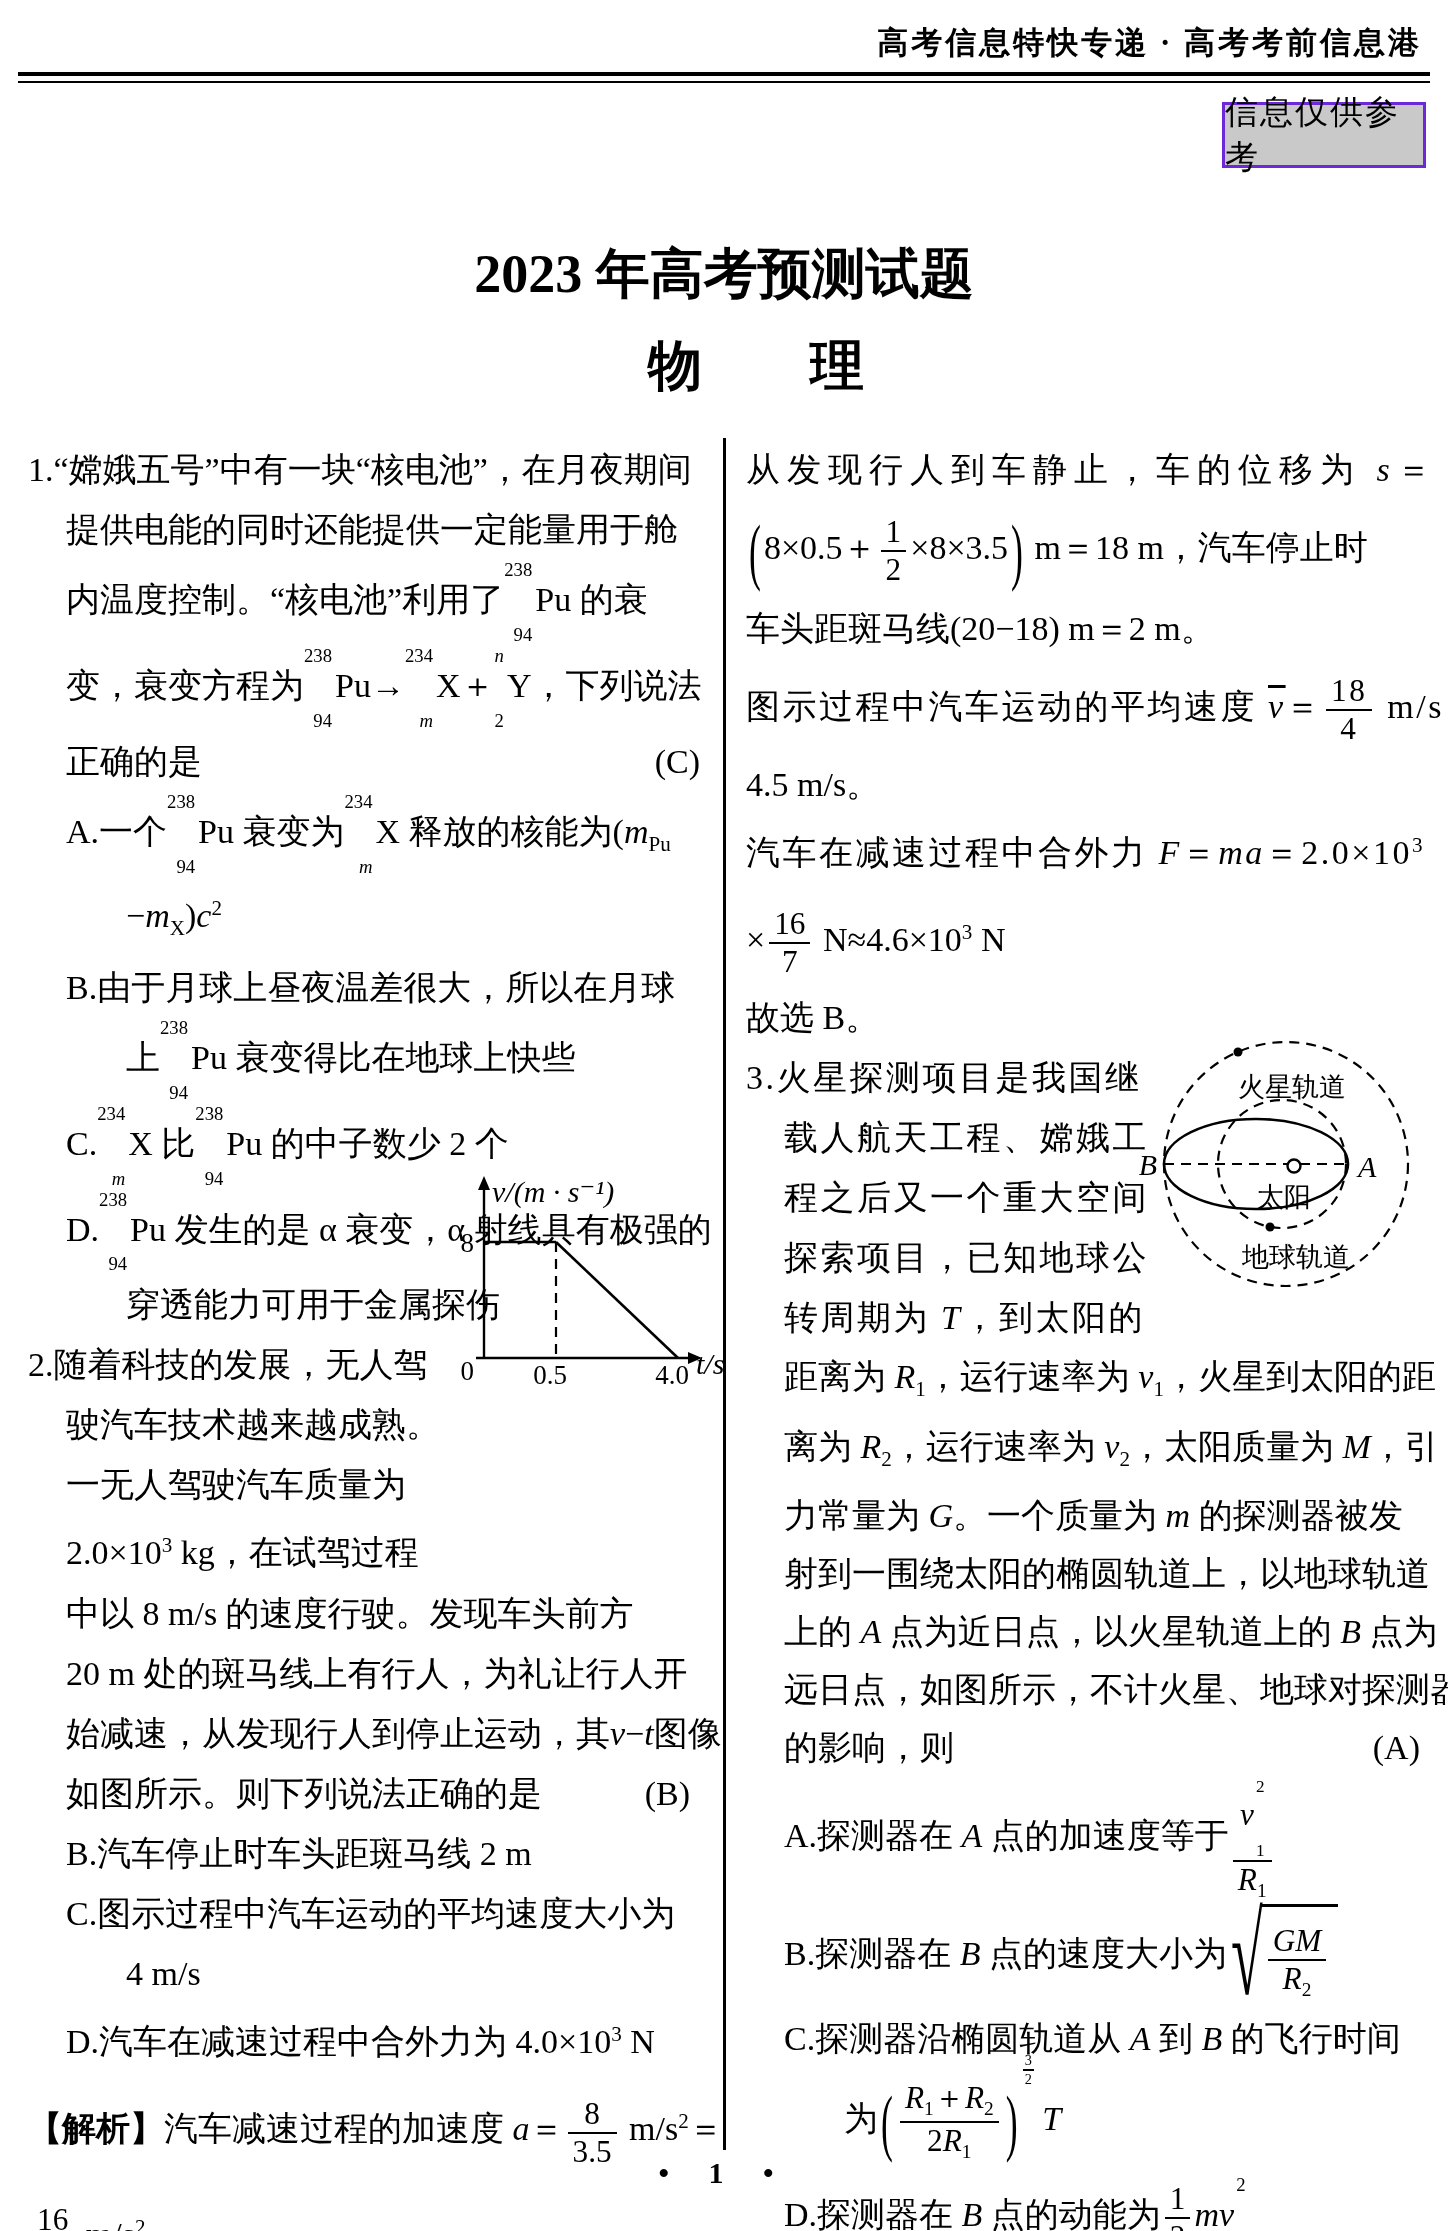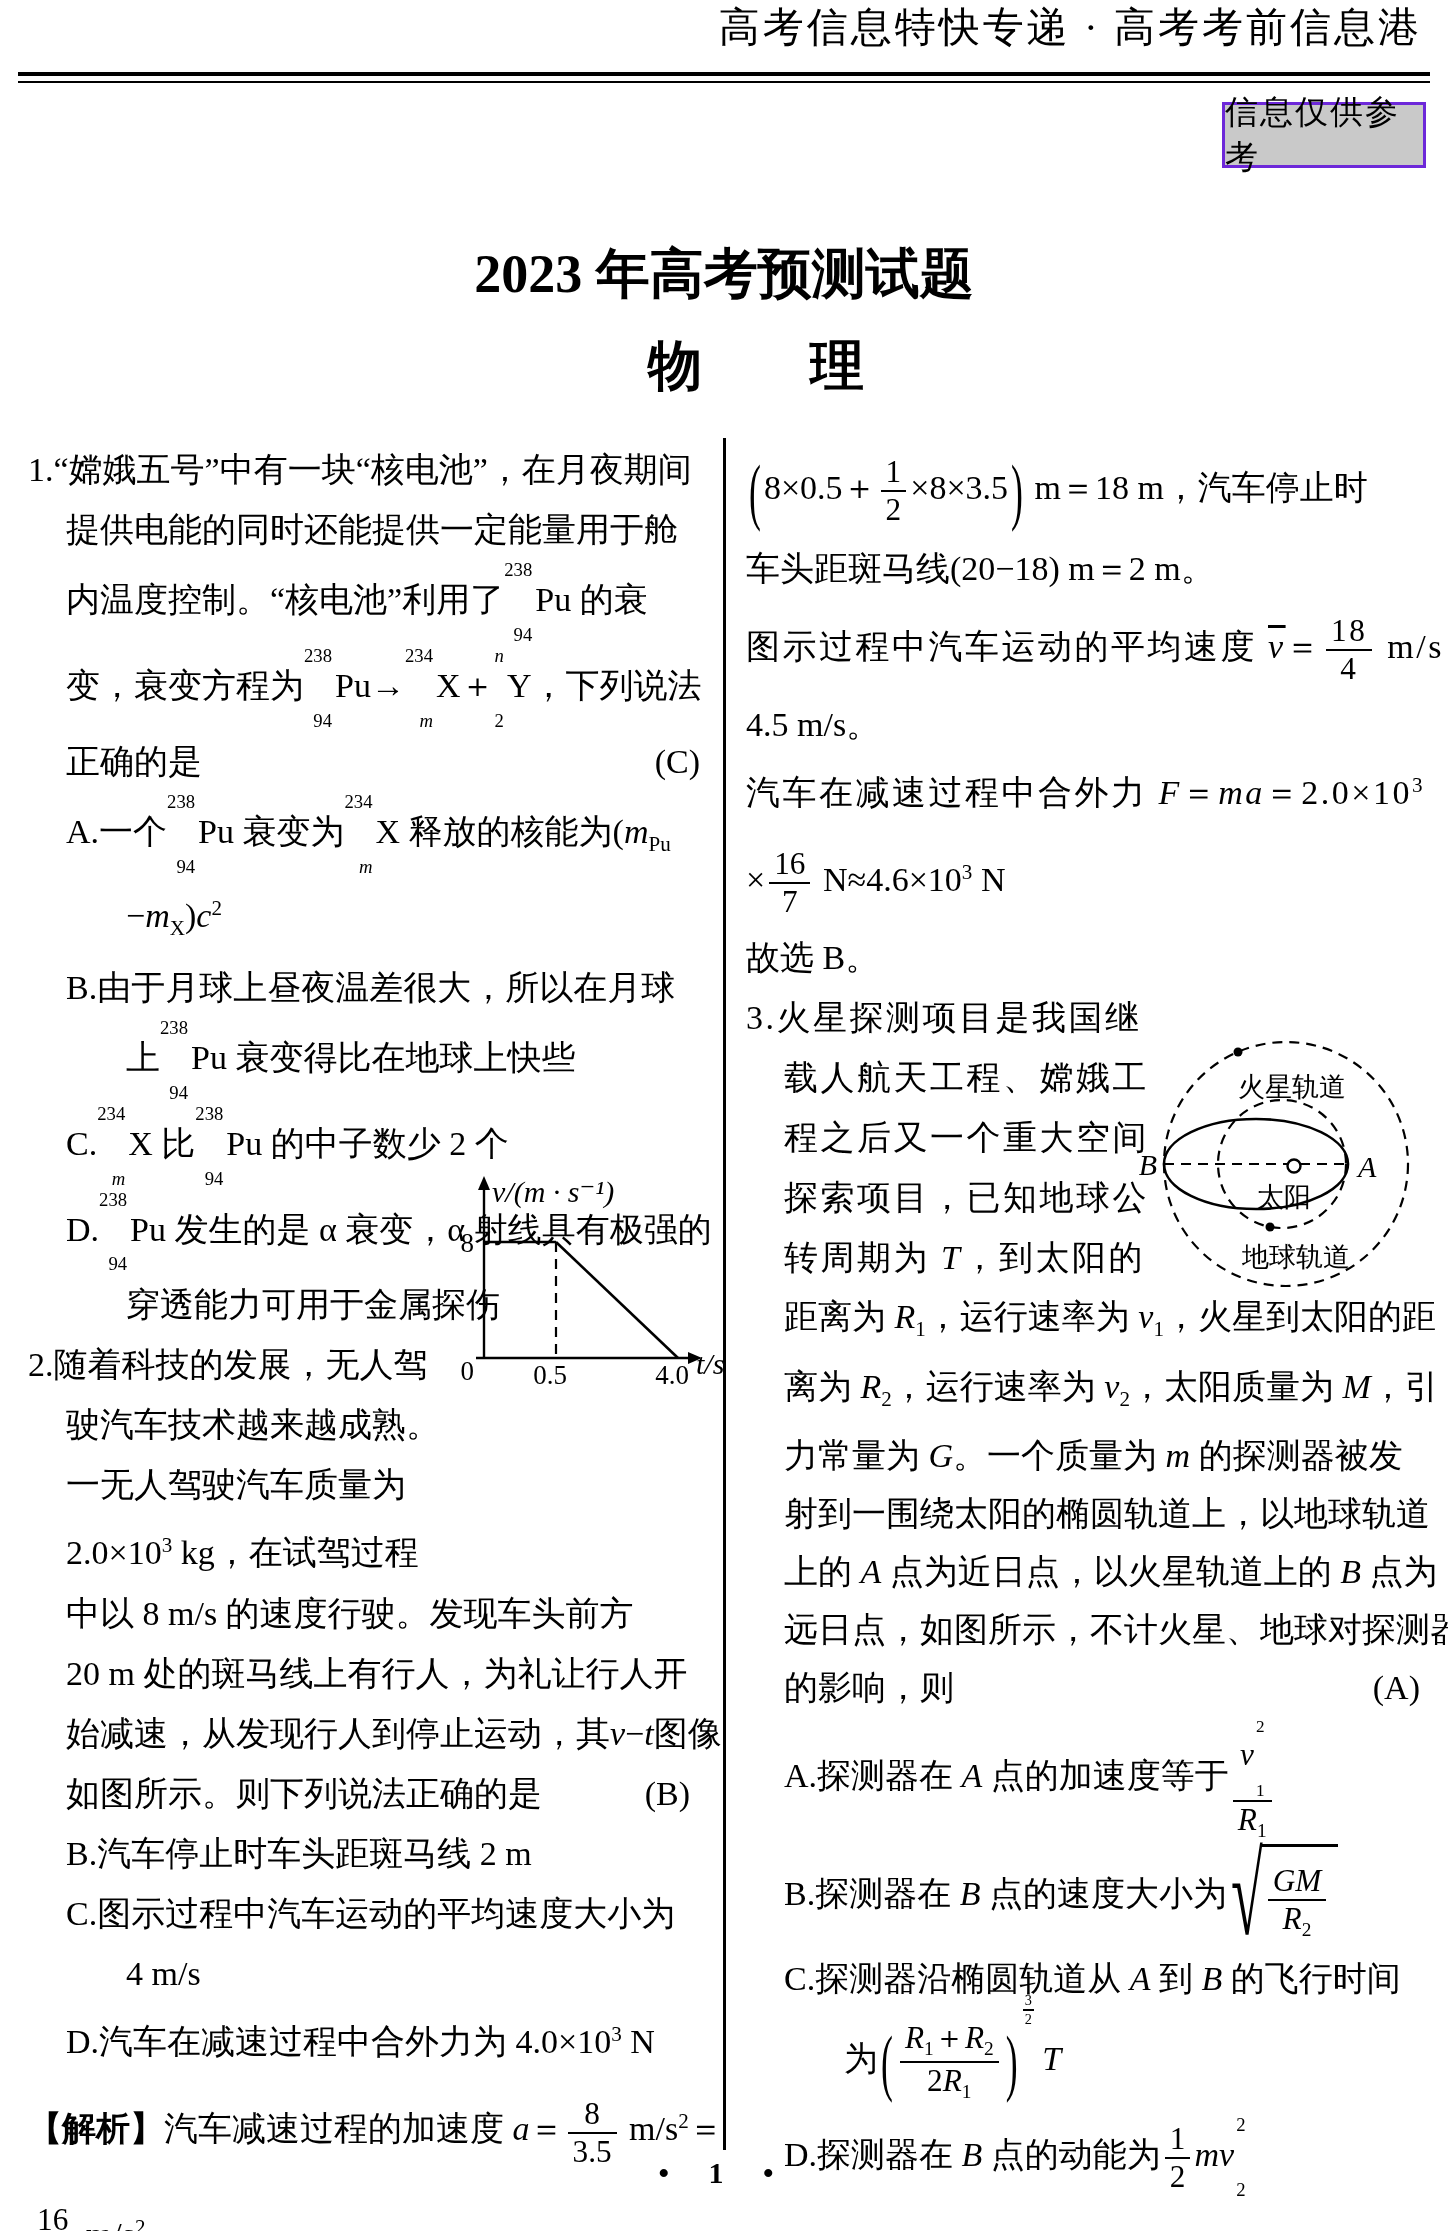--- a/index.html
+++ b/index.html
@@ -1,19 +1,19 @@
 <!DOCTYPE html>
 <html><head>
 <meta charset="utf-8">
 <style>
   html,body{margin:0;padding:0;background:#fff;}
   .page{position:relative;width:1448px;height:2231px;background:#ffffff;color:#000;
         font-family:"Liberation Serif","DejaVu Serif",serif;overflow:hidden;}
 
-  .header{position:absolute;top:0;right:26px;font-size:41px;font-weight:normal;letter-spacing:3px;}
+  .header{position:absolute;top:22px;right:26px;font-size:31px;font-weight:bold;letter-spacing:3px;}
   .rule{position:absolute;left:18px;right:18px;top:72px;height:5px;
         border-top:4px solid #000;border-bottom:2px solid #000;}
   .infobox{position:absolute;left:1222px;top:102px;width:198px;height:60px;
         border:3px solid #6d28d9;background:#c9c9c9;display:flex;align-items:center;justify-content:center;
         font-size:33px;letter-spacing:2px;}
   .title{position:absolute;top:238px;left:0;width:100%;text-align:center;font-size:54px;font-weight:bold;}
   .subtitle{position:absolute;top:330px;left:0;width:100%;text-align:center;font-size:54px;font-weight:bold;padding-left:32px;}
 
   .divider{position:absolute;left:723px;top:438px;width:3px;height:1712px;background:#000;}
 
@@ -170,20 +170,21 @@
       <text x="36" y="80" text-anchor="end">8</text>
       <text x="36" y="208" text-anchor="end">0</text>
       <text x="112" y="212" text-anchor="middle">0.5</text>
       <text x="234" y="212" text-anchor="middle">4.0</text>
       <text x="258" y="202" class="it">t/s</text>
     </svg>
   </div>
 
   <div class="col col-right">
     <div>
+        <div class="line ls6">从发现行人到车静止，车的位移为 <i>s</i>＝</div>
         <div class="line t"><span class="bp">(</span>8×0.5＋<span class="frac"><span>1</span><span>2</span></span>×8×3.5<span class="bp">)</span> m＝18 m，汽车停止时</div>
         <div class="line">车头距斑马线(20−18) m＝2 m。</div>
         <div class="line t ls2">图示过程中汽车运动的平均速度 <span class="bar">v</span>＝<span class="frac"><span>18</span><span>4</span></span> m/s＝</div>
         <div class="line">4.5 m/s。</div>
         <div class="line ls2">汽车在减速过程中合外力 <i>F</i>＝<i>ma</i>＝2.0×10<sup>3</sup></div>
         <div class="line t">×<span class="frac"><span>16</span><span>7</span></span> N≈4.6×10<sup>3</sup> N</div>
         <div class="line">故选 B。</div>
       </div>
     <div>
         <div class="line ls2">3.火星探测项目是我国继</div>

